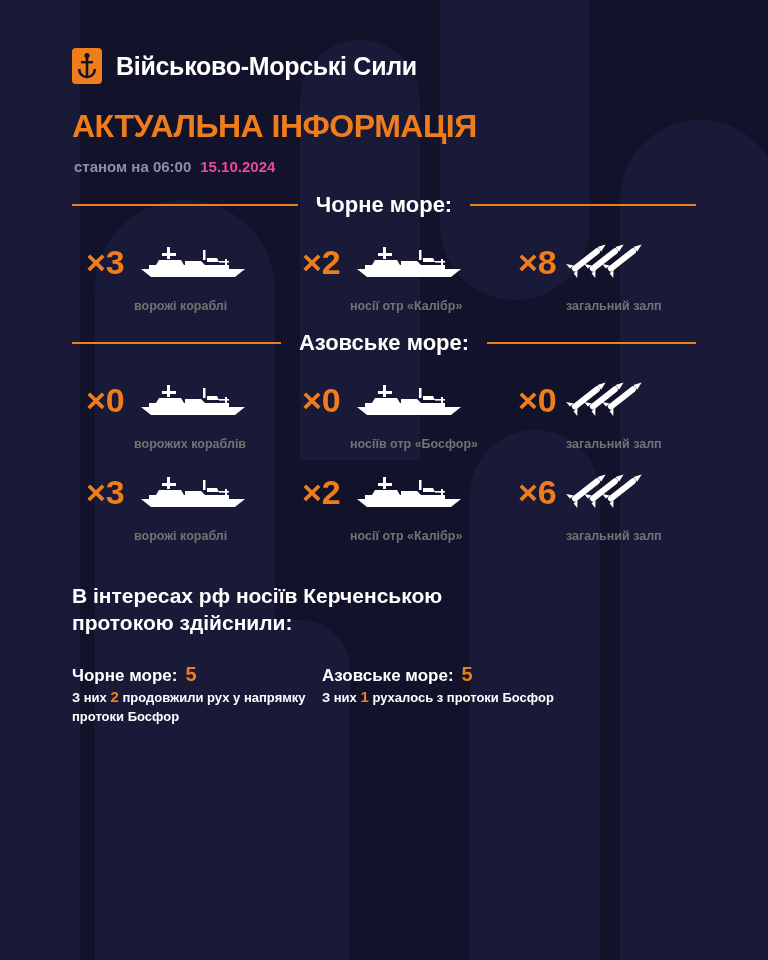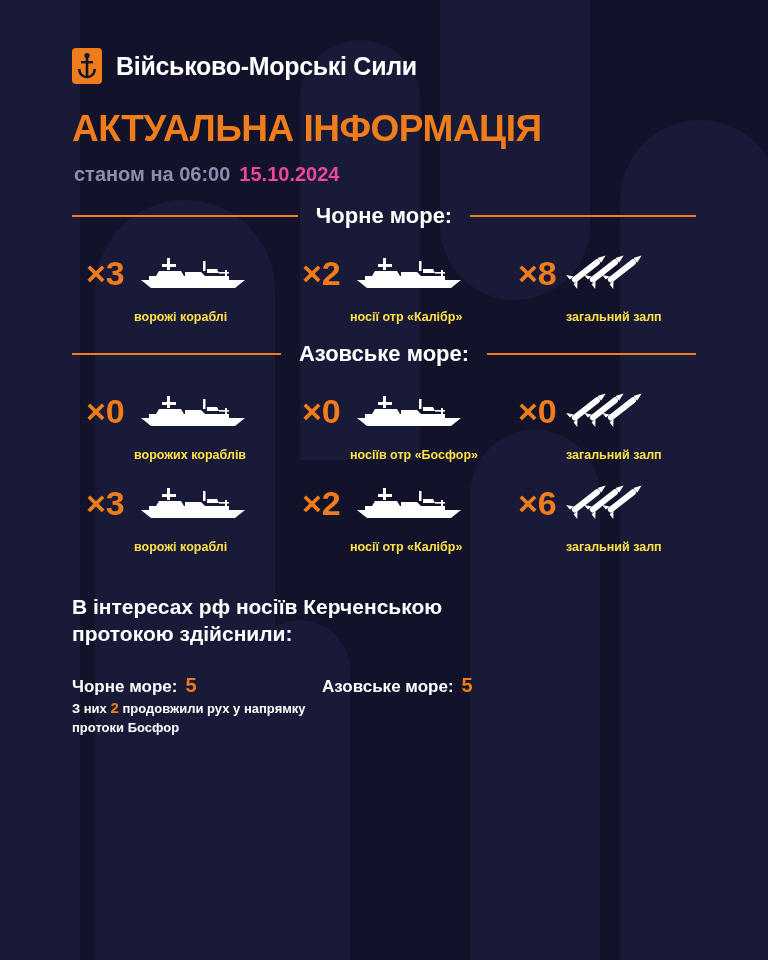--- a/index.html
+++ b/index.html
@@ -58,30 +58,30 @@
   .brand-title {
     font-size: 25px;
     font-weight: bold;
     letter-spacing: -0.3px;
     color: #ffffff;
     white-space: nowrap;
   }
 
   .headline {
     margin: 26px 0 0 72px;
-    font-size: 37px;
+    font-size: 32px;
     font-weight: bold;
     color: #f07d1b;
     letter-spacing: -0.5px;
     line-height: 1;
   }
 
   .subline {
     margin: 16px 4px 0 74px;
-    font-size: 20px;
+    font-size: 15px;
     font-weight: bold;
     color: #8b8fae;
     display: flex;
     align-items: center;
     gap: 9px;
   }
   .subline .date {
     color: #ec4899;
   }
 
@@ -128,21 +128,21 @@
     font-size: 34px;
     font-weight: bold;
     color: #f07d1b;
     line-height: 1;
     white-space: nowrap;
   }
   .card-label {
     margin-top: 6px;
     font-size: 12.5px;
     font-weight: bold;
-    color: #fde047;
+    color: #737373;
     white-space: nowrap;
     padding-left: 48px;
   }
 
   
   .footer {
     padding: 40px 0 0 72px;
   }
   .footer-title {
     font-size: 21px;
@@ -461,17 +461,22 @@
           <span class="accent">2</span>
           <span>продовжили рух у напрямку протоки Босфор</span>
         </div>
       </div>
 
       <div class="fcol second">
         <div class="fcol-head">
           <span>Азовське море:</span>
           <span class="accent">5</span>
         </div>
+        <div class="fcol-sub">
+          <span>З них</span>
+          <span class="accent">1</span>
+          <span>рухалось з протоки Босфор</span>
+        </div>
       </div>
     </div>
   </div>
 
 </div>
 
 </body></html>

